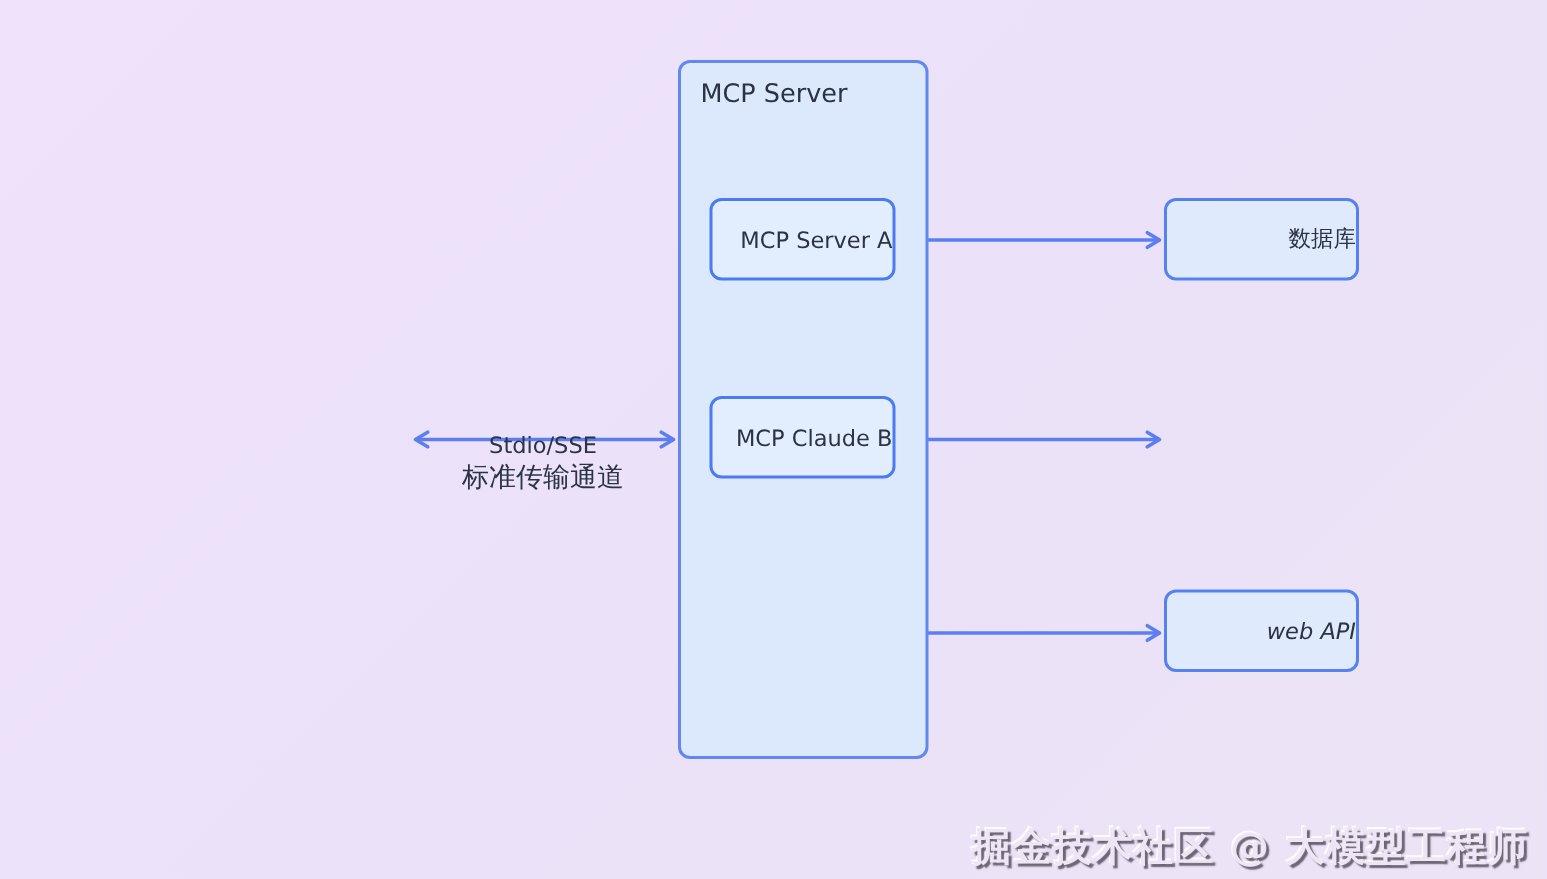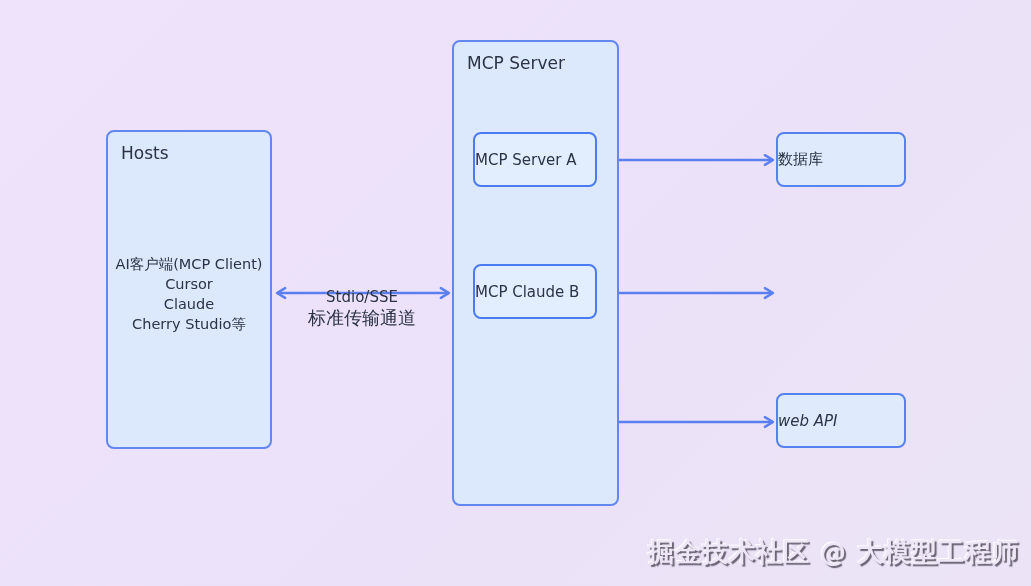--- a/index.html
+++ b/index.html
@@ -30,21 +30,21 @@
     position:absolute; left:0; top:122px; width:100%;
     text-align:center; font-size:14.5px; line-height:20px; color:#2b3344;
   }
   .group-box   { left:452px; top:40px; width:167px; height:466px; }
 
   .inner-box, .res-box {
     position:absolute;
     background:#e2edfe;
     border:2px solid #4a7bf1;
     border-radius:8px;
-    display:flex; align-items:center; justify-content:flex-start;
+    display:flex; align-items:center; justify-content:flex-end;
     font-size:15px; color:#2b3344;
   }
   .inner-box { left:473px; width:124px; height:55px; }
   .inner-a { top:132px; }
   .inner-b { top:264px; }
   .inner-c { top:394px; }
 
   .res-box { left:776px; width:130px; height:55px; border-color:#5682ef; background:#dfeafd; }
   .res-1 { top:132px; }
   .res-2 { top:265px; }
@@ -54,21 +54,21 @@
 
   .edge-label {
     position:absolute; left:296px; width:132px;
     text-align:center; color:#2b3344;
   }
   .edge-label.protocol { top:264px; font-size:15px;margin-top:24px; }
   .edge-label.channel  { top:306px; font-size:18px; }
 
   .watermark {
     position:absolute;
-    right:12px; bottom:16px;
+    right:12px; bottom:4px;
     font-size:26px; font-weight:bold;
     letter-spacing:1px;
     color:#eee6f7;
     text-shadow:2px 2px 1px rgba(85,78,92,0.85), -1px -1px 0 rgba(255,255,255,0.85);
     white-space:nowrap;
   }
 </style>
 </head>
 <body>
 
@@ -82,29 +82,20 @@
       <marker id="arrStart" viewBox="0 0 12 12" refX="2.5" refY="6" markerWidth="13" markerHeight="13" orient="auto" markerUnits="userSpaceOnUse">
         <path d="M10,1.5 L2.5,6 L10,10.5" fill="none" stroke="#5b7ff0" stroke-width="2.2" stroke-linecap="round" stroke-linejoin="round"></path>
       </marker>
     </defs>
     <line x1="277" y1="293" x2="449" y2="293" stroke="#5b7ff0" stroke-width="2.4" marker-start="url(#arrStart)" marker-end="url(#arrEnd)"></line>
     <line x1="602" y1="160" x2="773" y2="160" stroke="#5b7ff0" stroke-width="2.4" marker-start="url(#arrStart)" marker-end="url(#arrEnd)"></line>
     <line x1="602" y1="293" x2="773" y2="293" stroke="#5b7ff0" stroke-width="2.4" marker-start="url(#arrStart)" marker-end="url(#arrEnd)"></line>
     <line x1="602" y1="422" x2="773" y2="422" stroke="#5b7ff0" stroke-width="2.4" marker-start="url(#arrStart)" marker-end="url(#arrEnd)"></line>
   </svg>
 
-  <div class="node hosts-box">
-    <div class="node-title">Hosts</div>
-    <div class="client-list">
-      <div>AI客户端(MCP Client)</div>
-      <div>Cursor</div>
-      <div>Claude</div>
-      <div>Cherry Studio等</div>
-    </div>
-  </div>
 
   <div class="edge-label protocol">Stdio/SSE</div>
   <div class="edge-label channel">标准传输通道</div>
 
   <div class="node group-box">
     <div class="node-title">MCP Server</div>
   </div>
   <div class="inner-box inner-a">
     <span>MCP Server A</span>
   </div>

